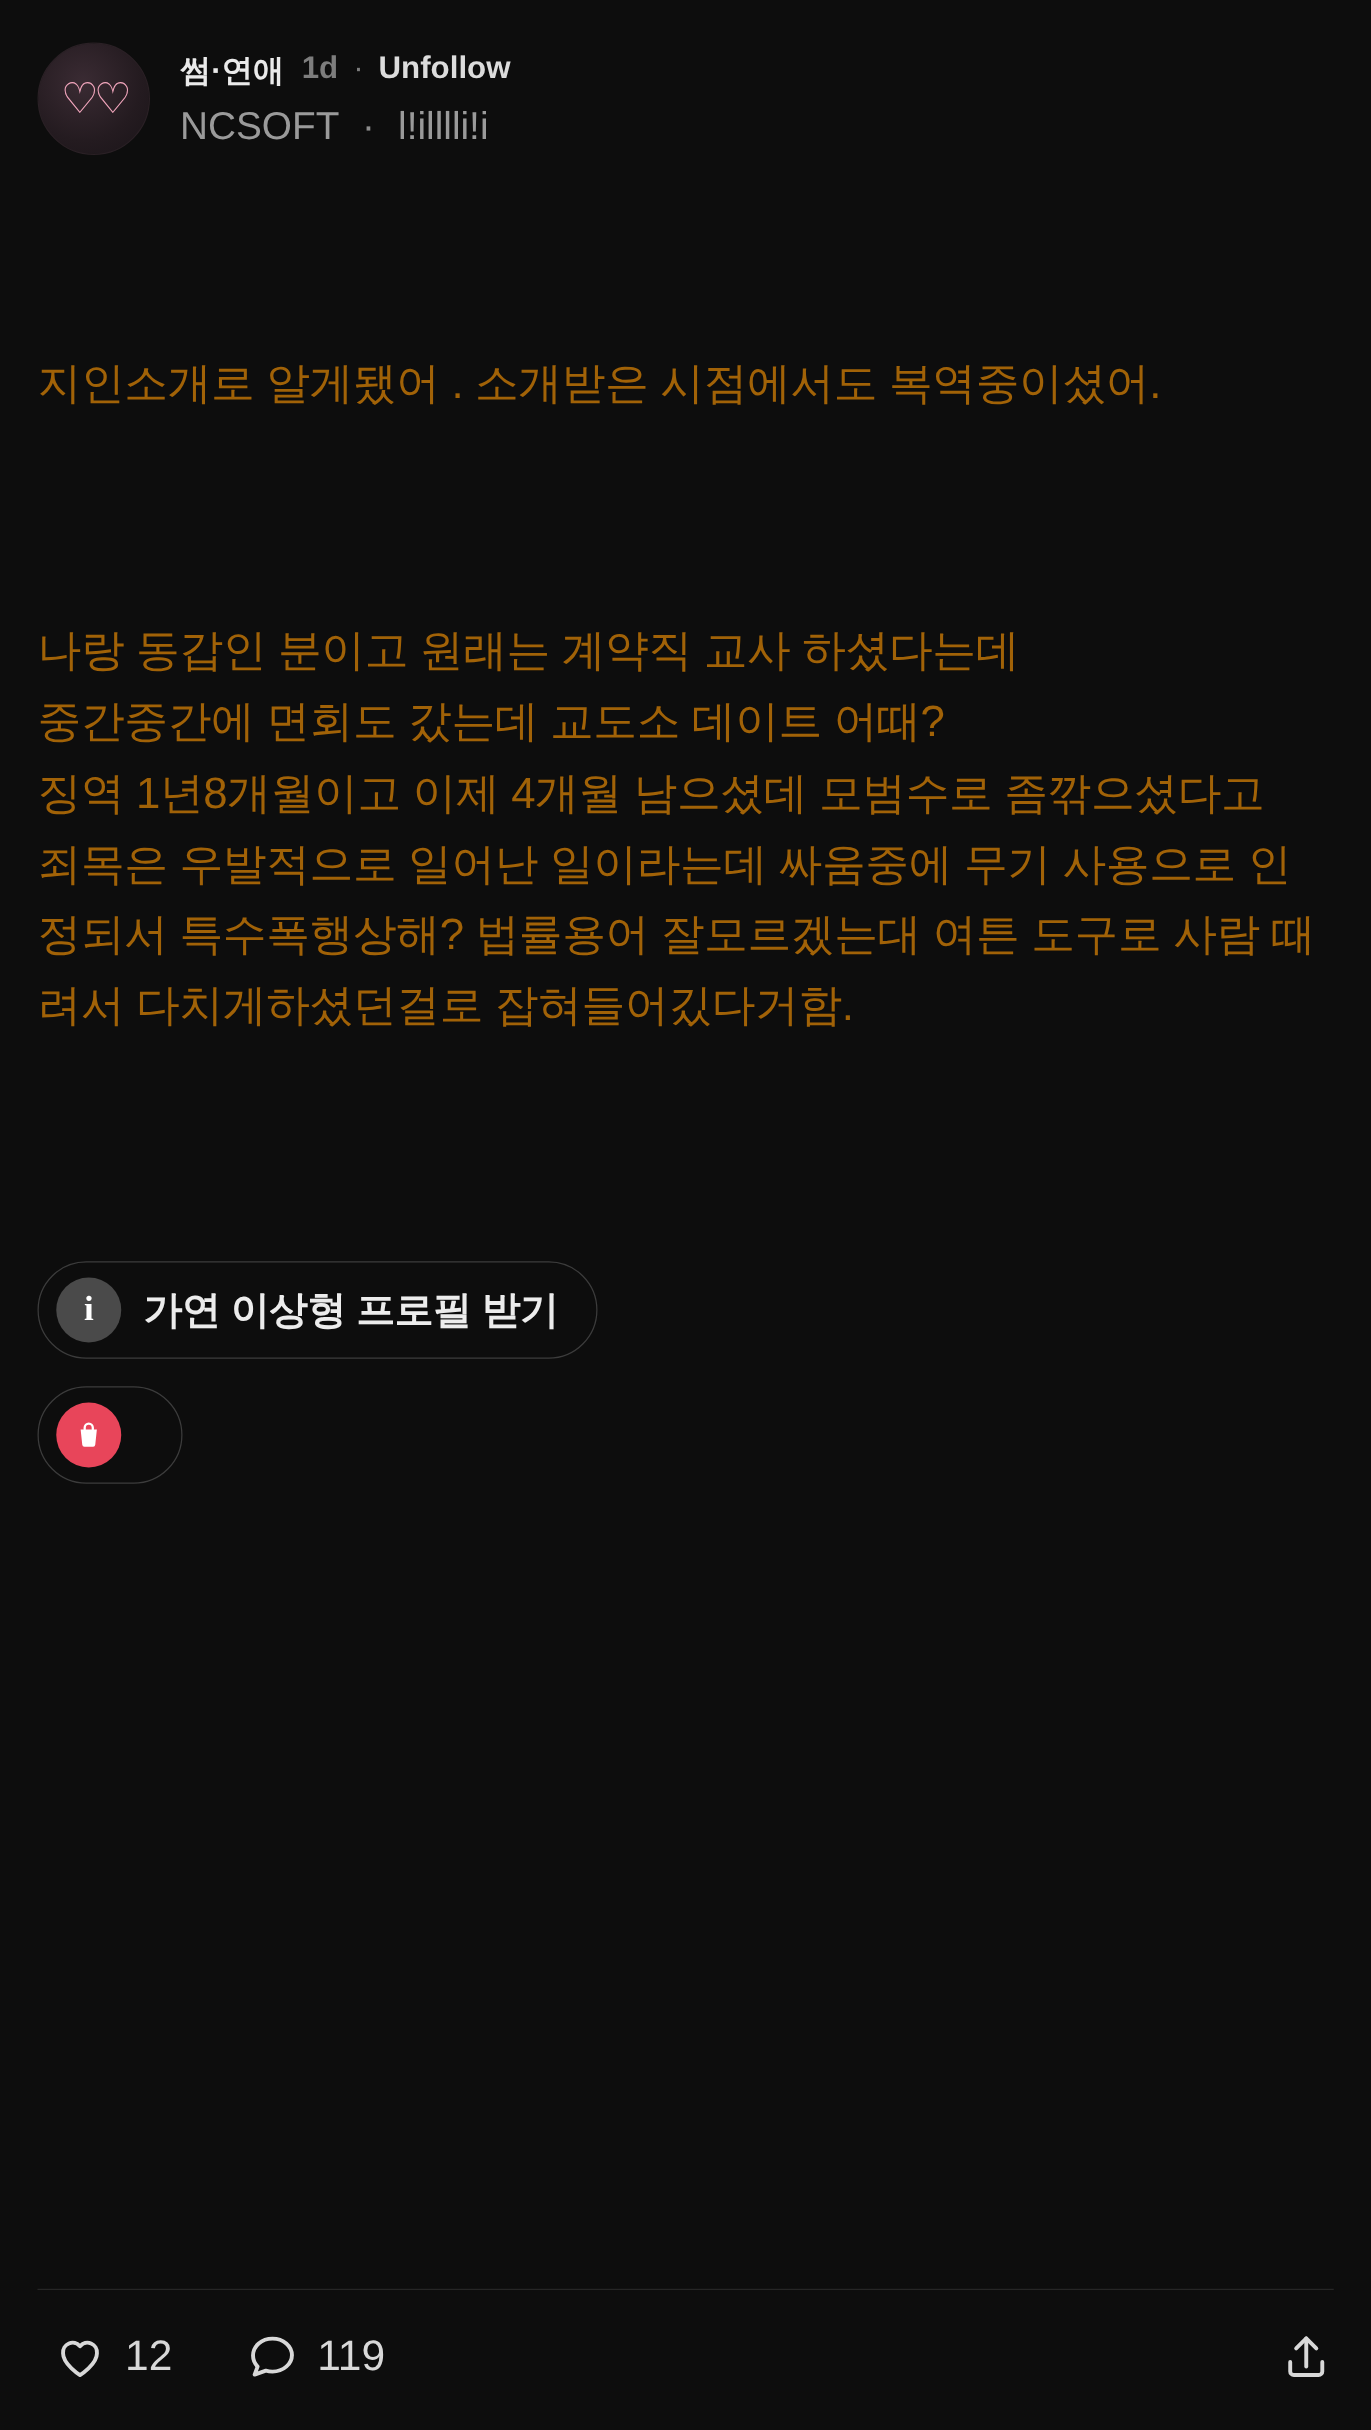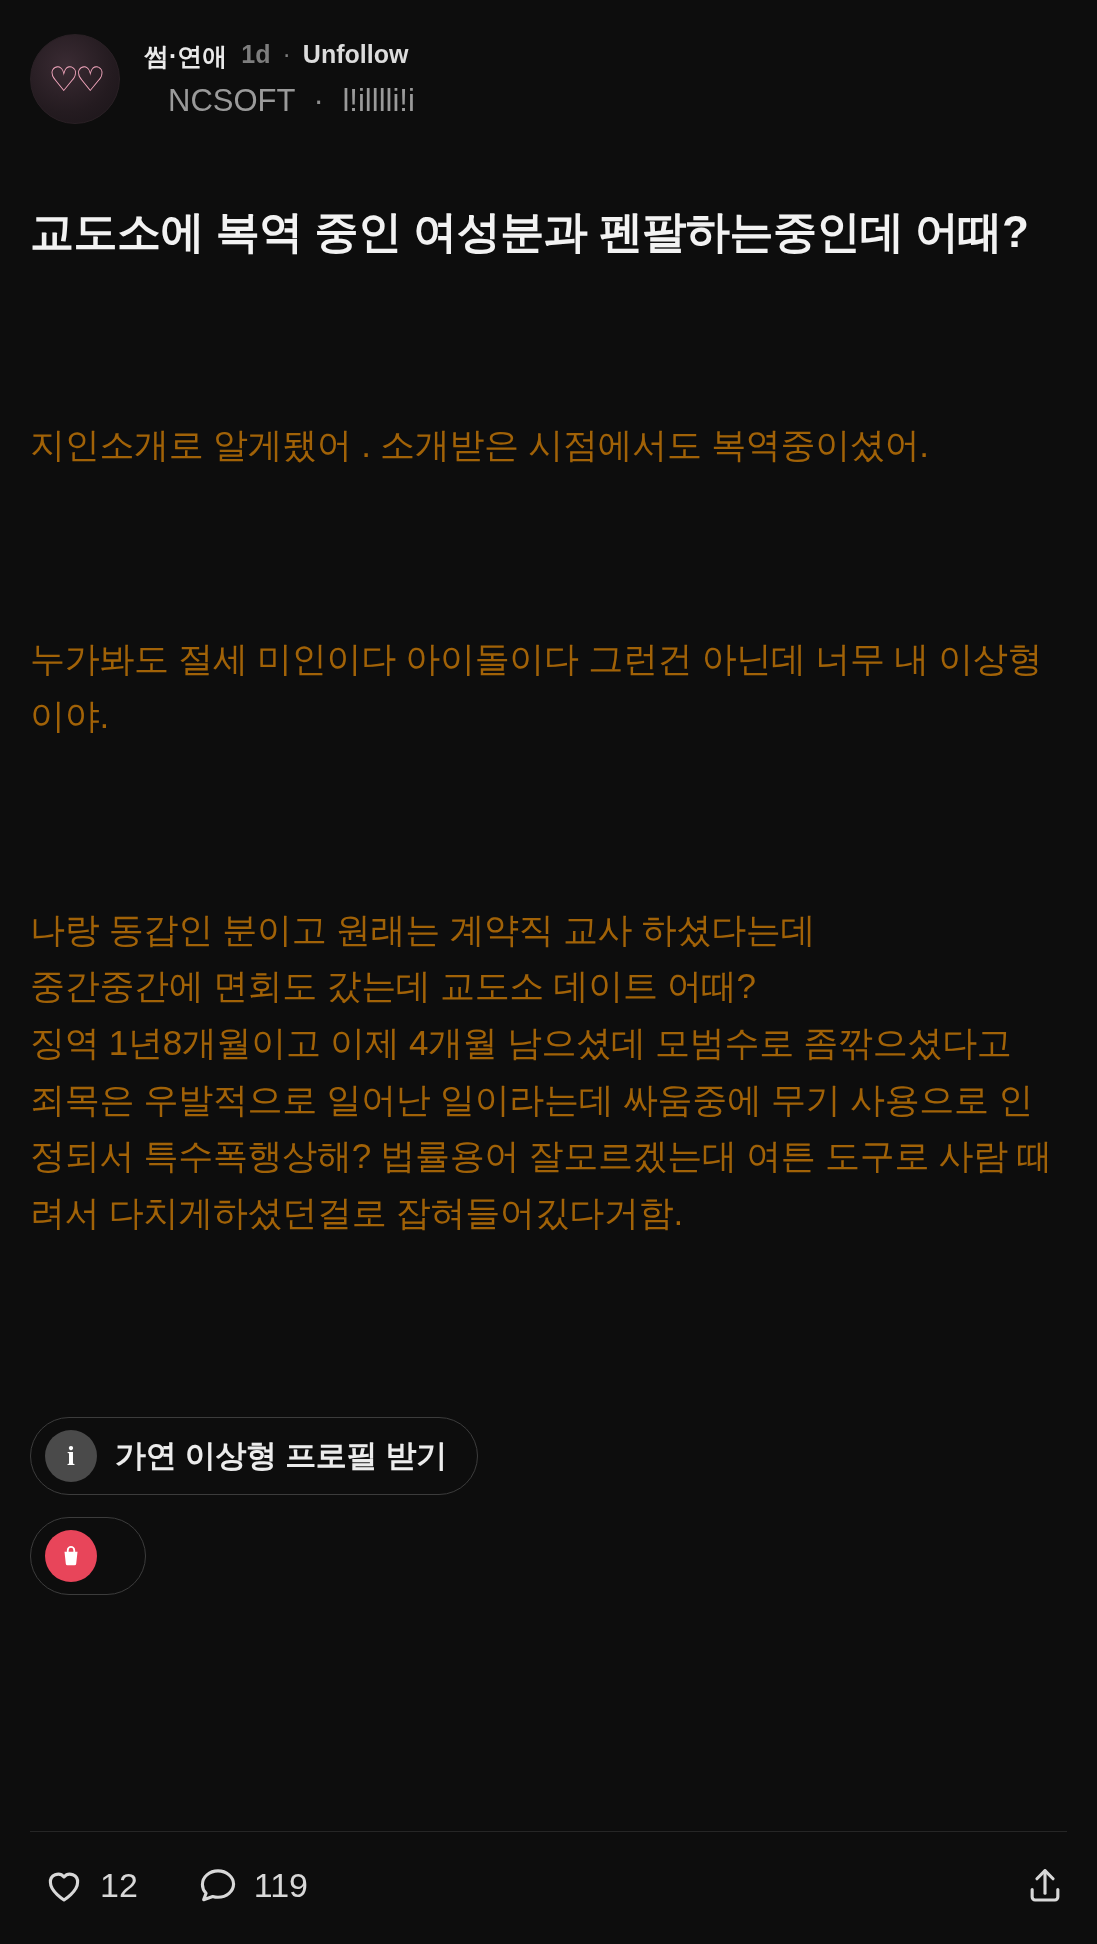--- a/index.html
+++ b/index.html
@@ -72,21 +72,20 @@
     margin: 0 12px;
   }
   .unfollow {
     color: #dcdcdc;
     font-weight: bold;
   }
   .line2 {
     margin-top: 10px;
     font-size: 31px;
     color: #9a9a9a;
-    margin-left: 24px;
   }
   .line2 .sep { margin: 0 10px; color: #8d8d8d; }
 
   
   .title {
     margin-top: 78px;
     font-size: 44px;
     line-height: 1.35;
     font-weight: bold;
     color: #f2f2f2;
@@ -197,26 +196,23 @@
         <span class="unfollow">Unfollow</span>
       </div>
       <div class="line2">
         <span>NCSOFT</span>
         <span class="sep">·</span>
         <span>l!illlli!i</span>
       </div>
     </div>
   </div>
 
-  <div class="title">교도소에 복역 중인 여성분과
-펜팔하는중인데 어때?</div>
 
   <div class="body">
     <p class="para">지인소개로 알게됐어 . 소개받은 시점에서도 복역중이셨어.</p>
-    <p class="para">누가봐도 절세 미인이다 아이돌이다 그런건 아닌데 너무 내 이상형이야.</p>
     <p class="para">나랑 동갑인 분이고 원래는 계약직 교사 하셨다는데
 중간중간에 면회도 갔는데 교도소 데이트 어때?
 징역 1년8개월이고 이제 4개월 남으셨데 모범수로 좀깎으셨다고
 죄목은 우발적으로 일어난 일이라는데 싸움중에 무기 사용으로 인정되서 특수폭행상해? 법률용어 잘모르겠는대 여튼 도구로 사람 때려서 다치게하셨던걸로 잡혀들어깄다거함.</p>
   </div>
 
   <div class="chips">
     <div class="chip-row">
       <div class="chip">
         <span class="chip-icon info">i</span>

